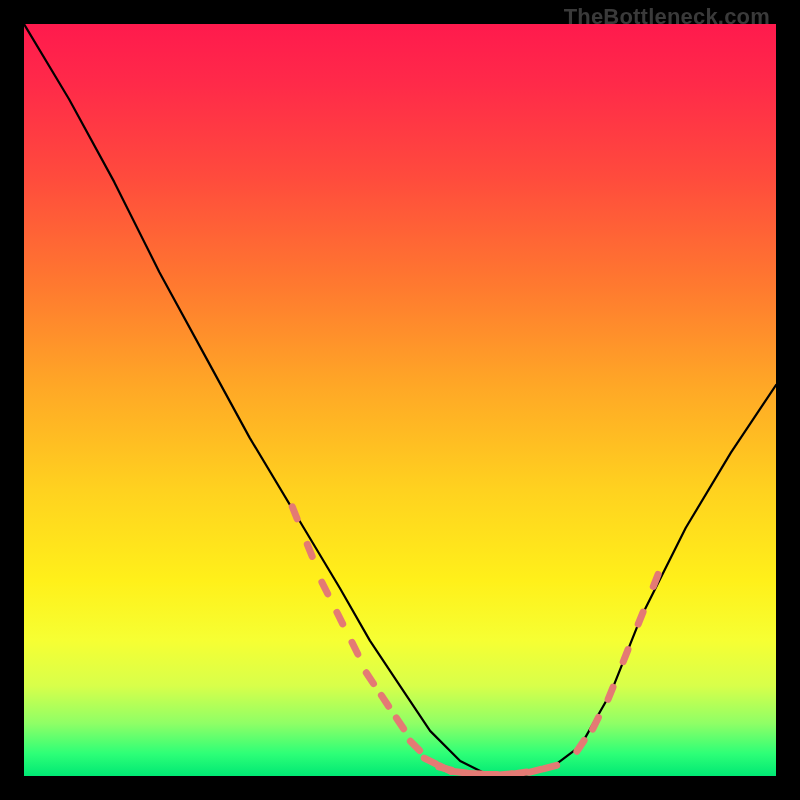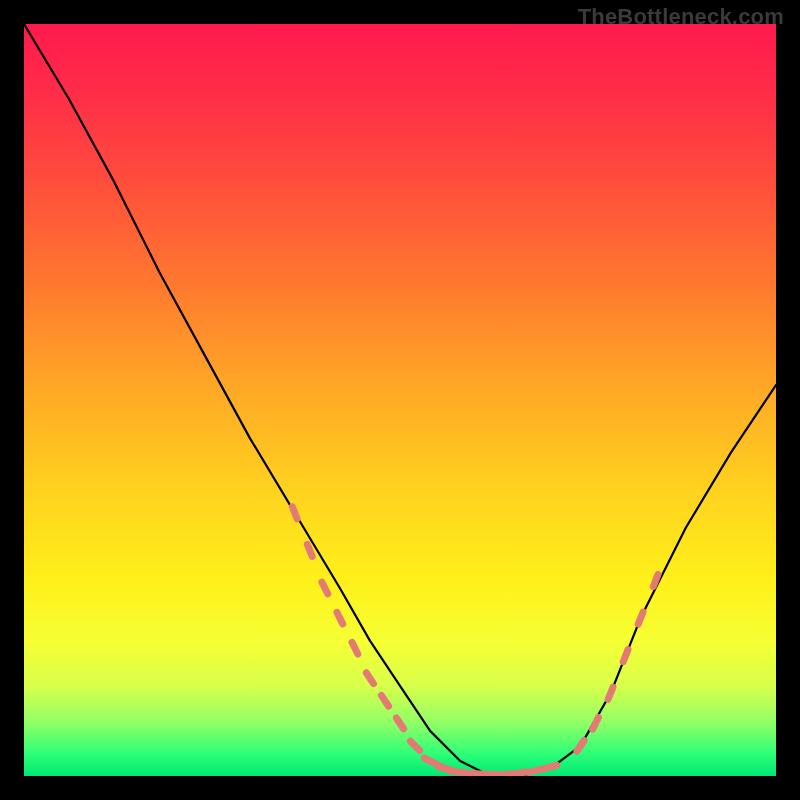--- a/index.html
+++ b/index.html
@@ -38,21 +38,21 @@
       #f6ff33 82%,
       #d8ff4a 88%,
       #8fff66 93%,
       #2eff77 97%,
       #00e874 100%
     );
   }
   .watermark {
     position: absolute;
     top: 4px;
-    right: 16px;
+    right: 30px;
     color: #3a3a3a;
     font-size: 22px;
     font-weight: 600;
     letter-spacing: 0.2px;
     z-index: 20;
     user-select: none;
   }
   svg.curve {
     position: absolute;
     left: 0;

